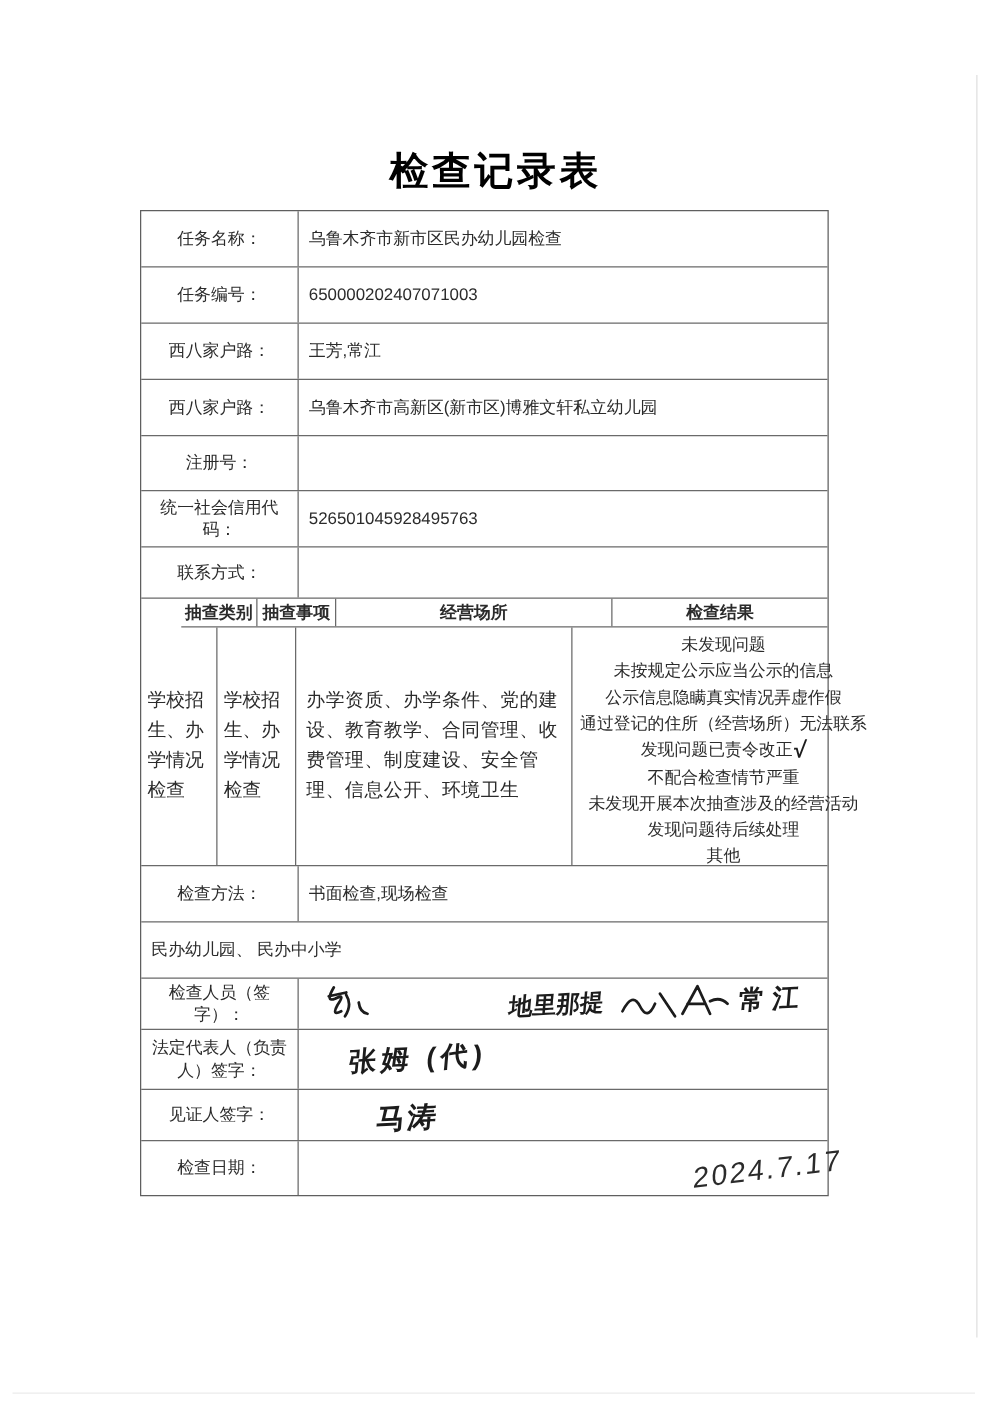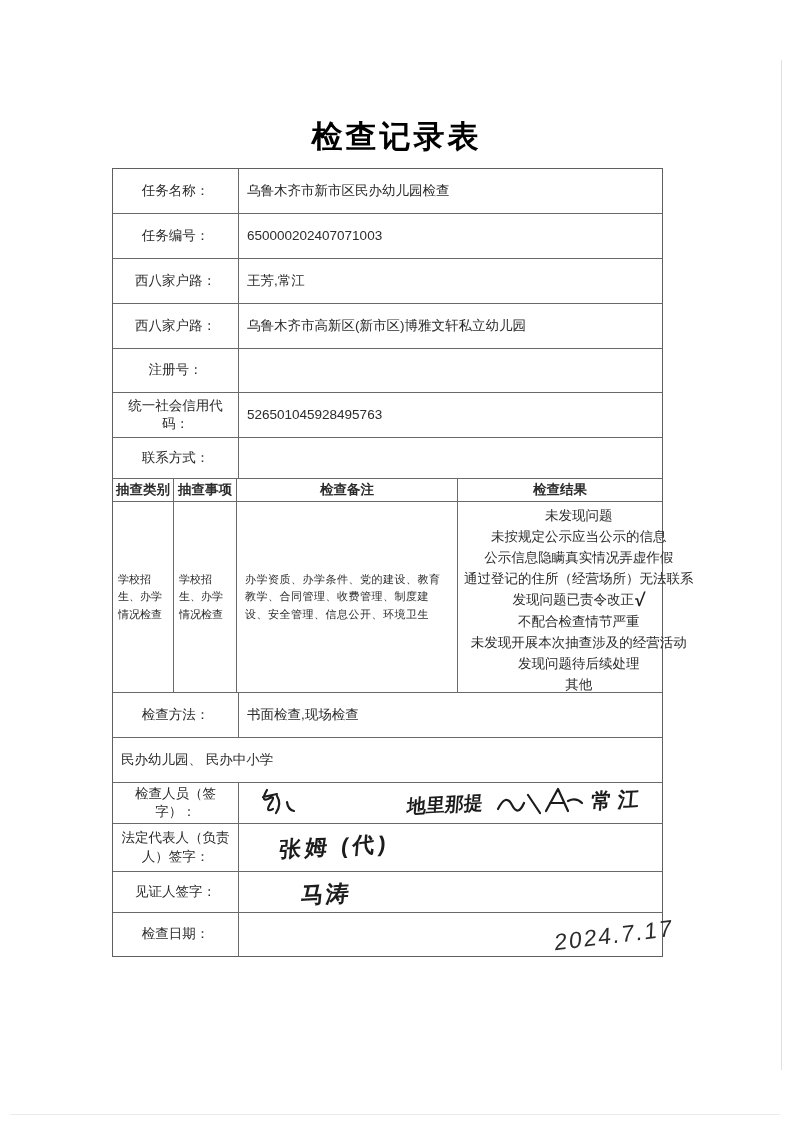--- a/index.html
+++ b/index.html
@@ -22,33 +22,33 @@
   
   .tbl{
     position:absolute;left:112px;top:168px;width:551px;
     border:1px solid #5f5f5f;box-sizing:border-box;background:#fff;
   }
   .row{display:flex;border-bottom:1px solid #6a6a6a;box-sizing:border-box;}
   .row:last-child{border-bottom:none;}
   .cell{box-sizing:border-box;border-right:1px solid #6a6a6a;overflow:visible;}
   .cell:last-child{border-right:none;}
   .h45{height:45px;} .h44{height:44px;gap:23px;} .h41{height:41px;} .h48{height:48px;}
-  .h43{height:43px;} .h23{height:23px;} .h191{height:191px;}
+  .h43{height:43px;} .h23{height:23px;margin-left:32px;} .h191{height:191px;}
   .label{
     width:126px;display:flex;align-items:center;justify-content:center;text-align:center;
     font-weight:normal;font-size:13.5px;line-height:1.35;padding:2px 4px;flex:none;
   }
   .value{
     flex:1;display:flex;align-items:center;font-size:13.5px;padding:2px 8px;line-height:1.4;
   }
   
   .c1{width:61px;flex:none;} .c2{width:63px;flex:none;}
   .c3{width:221px;flex:none;} .c4{flex:1;text-align:center;}
   .hd{display:flex;align-items:center;justify-content:center;font-weight:bold;font-size:13.5px;}
-  .bodycell{display:flex;align-items:center;font-size:11px;padding:3px 5px;line-height:1.6;}
+  .bodycell{display:flex;align-items:center;font-size:15px;padding:3px 5px;line-height:1.6;}
   .content-cell{padding:3px 8px;letter-spacing:.5px;}
   .result-cell{display:block;padding:3px 6px 0 6px;font-size:13.5px;line-height:21px;}
   .result-line{white-space:nowrap;}
   
   .ink{
     color:#1c1c1c;font-weight:600;
     transform:rotate(-3deg) skewX(-8deg);display:inline-block;
   }
   .sig-row-value{position:relative;}
   .sig-scribble{position:absolute;left:16px;top:4px;}
@@ -99,21 +99,21 @@
       <div class="cell value">526501045928495763</div>
     </div>
     <div class="row h41">
       <div class="cell label">联系方式：</div>
       <div class="cell value"></div>
     </div>
 
     <div class="row h23">
       <div class="cell c1 hd">抽查类别</div>
       <div class="cell c2 hd">抽查事项</div>
-      <div class="cell c3 hd">检查备注</div>
+      <div class="cell c3 hd">经营场所</div>
       <div class="cell c4 hd">检查结果</div>
     </div>
 
     <div class="row h191">
       <div class="cell c1 bodycell">学校招生、办学情况检查</div>
       <div class="cell c2 bodycell">学校招生、办学情况检查</div>
       <div class="cell c3 bodycell content-cell">办学资质、办学条件、党的建设、教育教学、合同管理、收费管理、制度建设、安全管理、信息公开、环境卫生</div>
       <div class="cell c4 result-cell">
         <div class="result-line">未发现问题</div>
         <div class="result-line">未按规定公示应当公示的信息</div>

